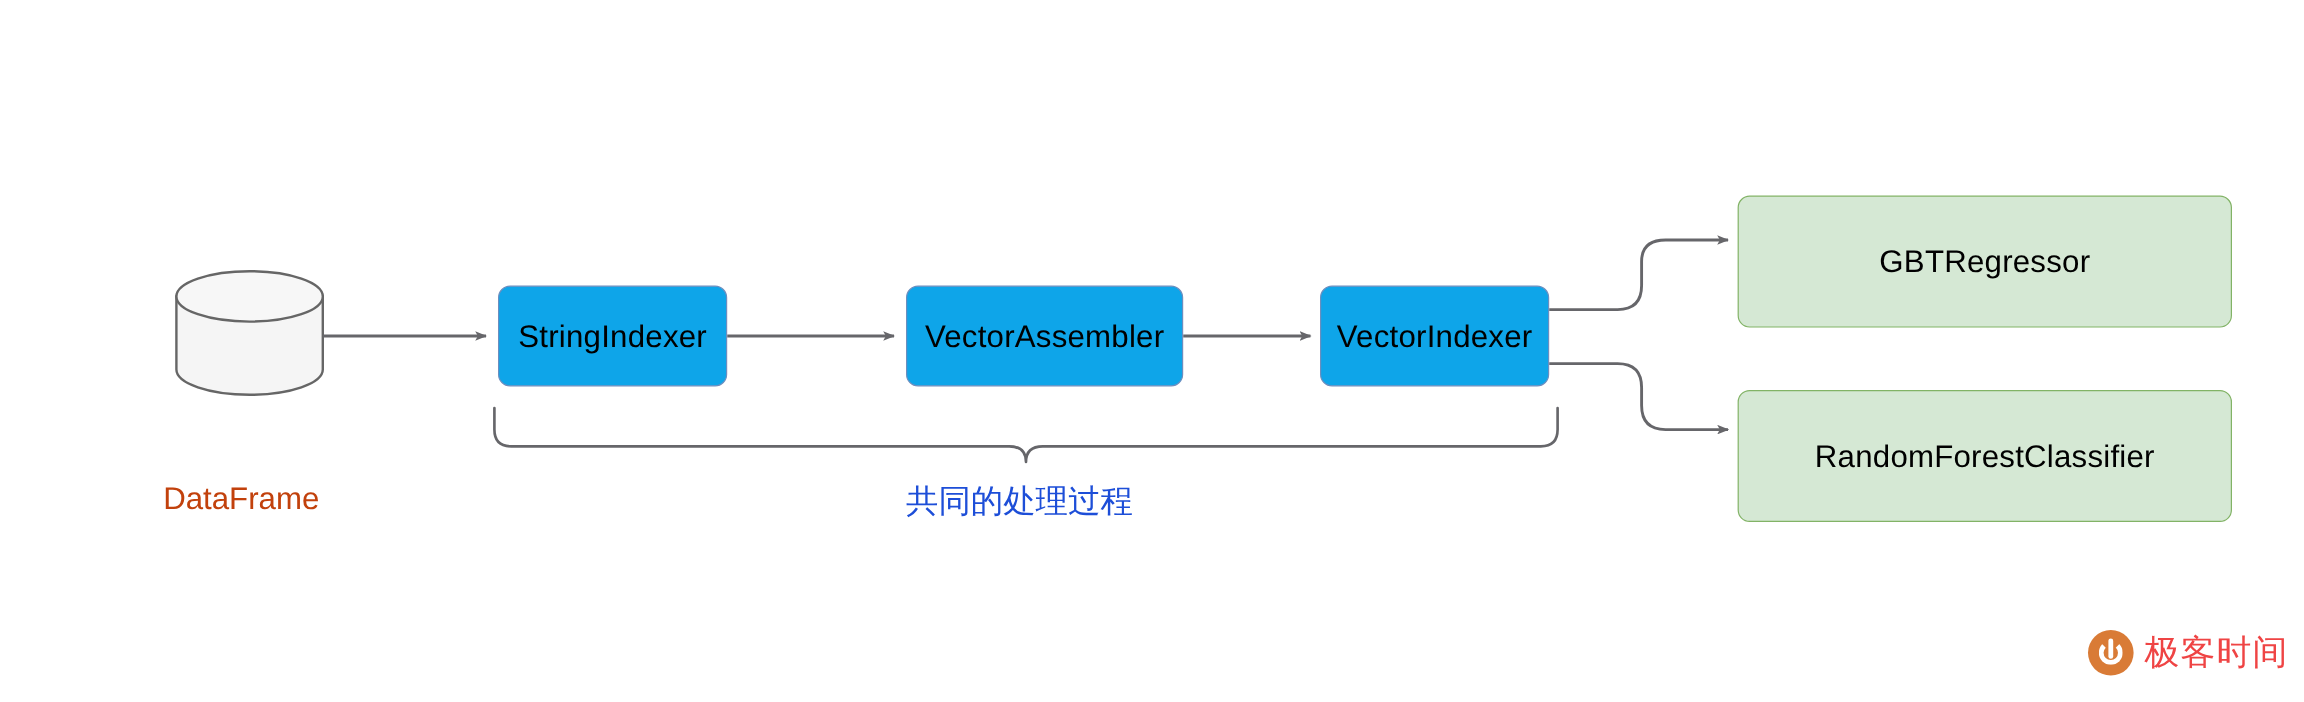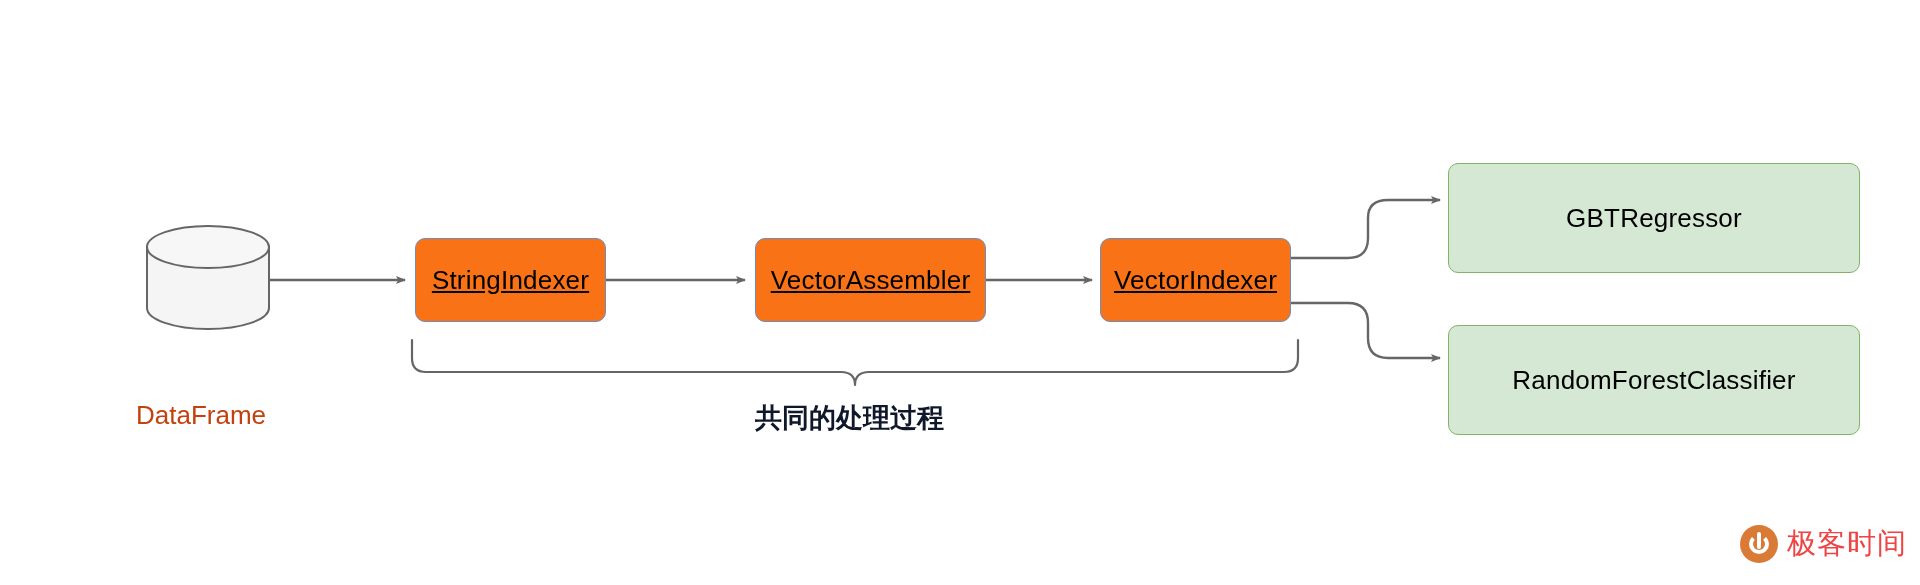--- a/index.html
+++ b/index.html
@@ -30,40 +30,38 @@
     display: flex;
     align-items: center;
     justify-content: center;
     border-radius: 10px;
     font-size: 26px;
     color: #000000;
     letter-spacing: 0.2px;
     white-space: nowrap;
   }
   .node-blue {
-    background: #f97316;
+    background: #0ea5e9;
     border: 1.6px solid #6c8ebf;
-    text-decoration: underline;
   }
   .node-green {
     background: #d5e8d4;
     border: 1.6px solid #82b366;
   }
   .plain-label {
     position: absolute;
     font-size: 26px;
     color: #c2410c;
     white-space: nowrap;
   }
   .cn-label {
     position: absolute;
     font-size: 27px;
-    color: #0f172a;
+    color: #1d4ed8;
     white-space: nowrap;
-    font-weight: bold;
   }
   .watermark {
     position: absolute;
     display: flex;
     align-items: center;
     gap: 9px;
   }
   .wm-logo {
     width: 38px;
     height: 38px;

